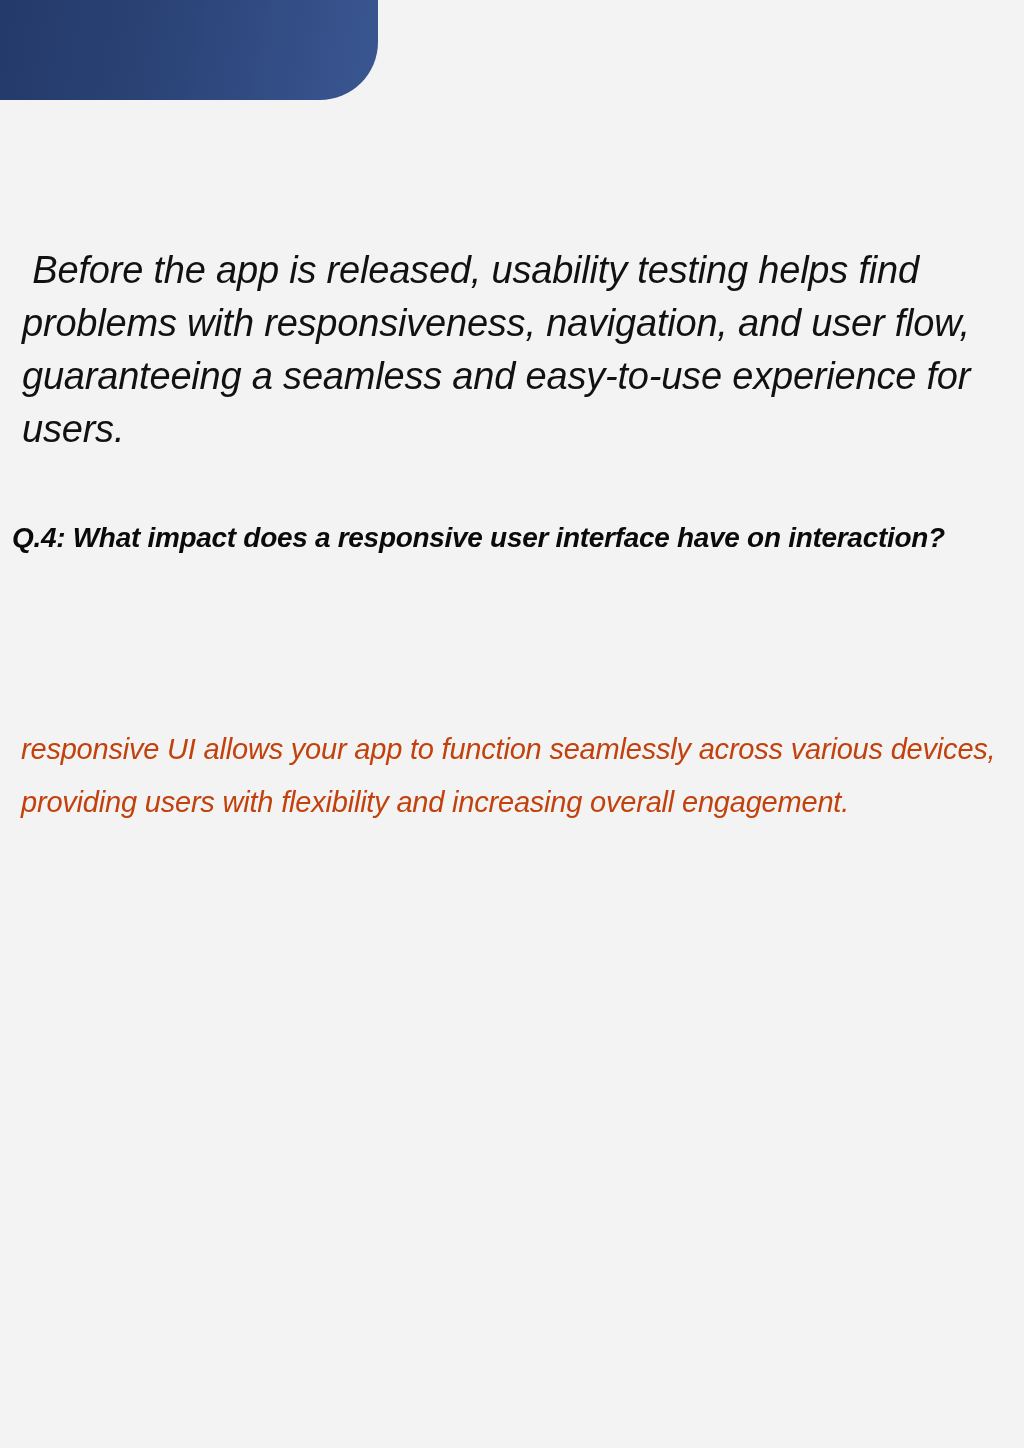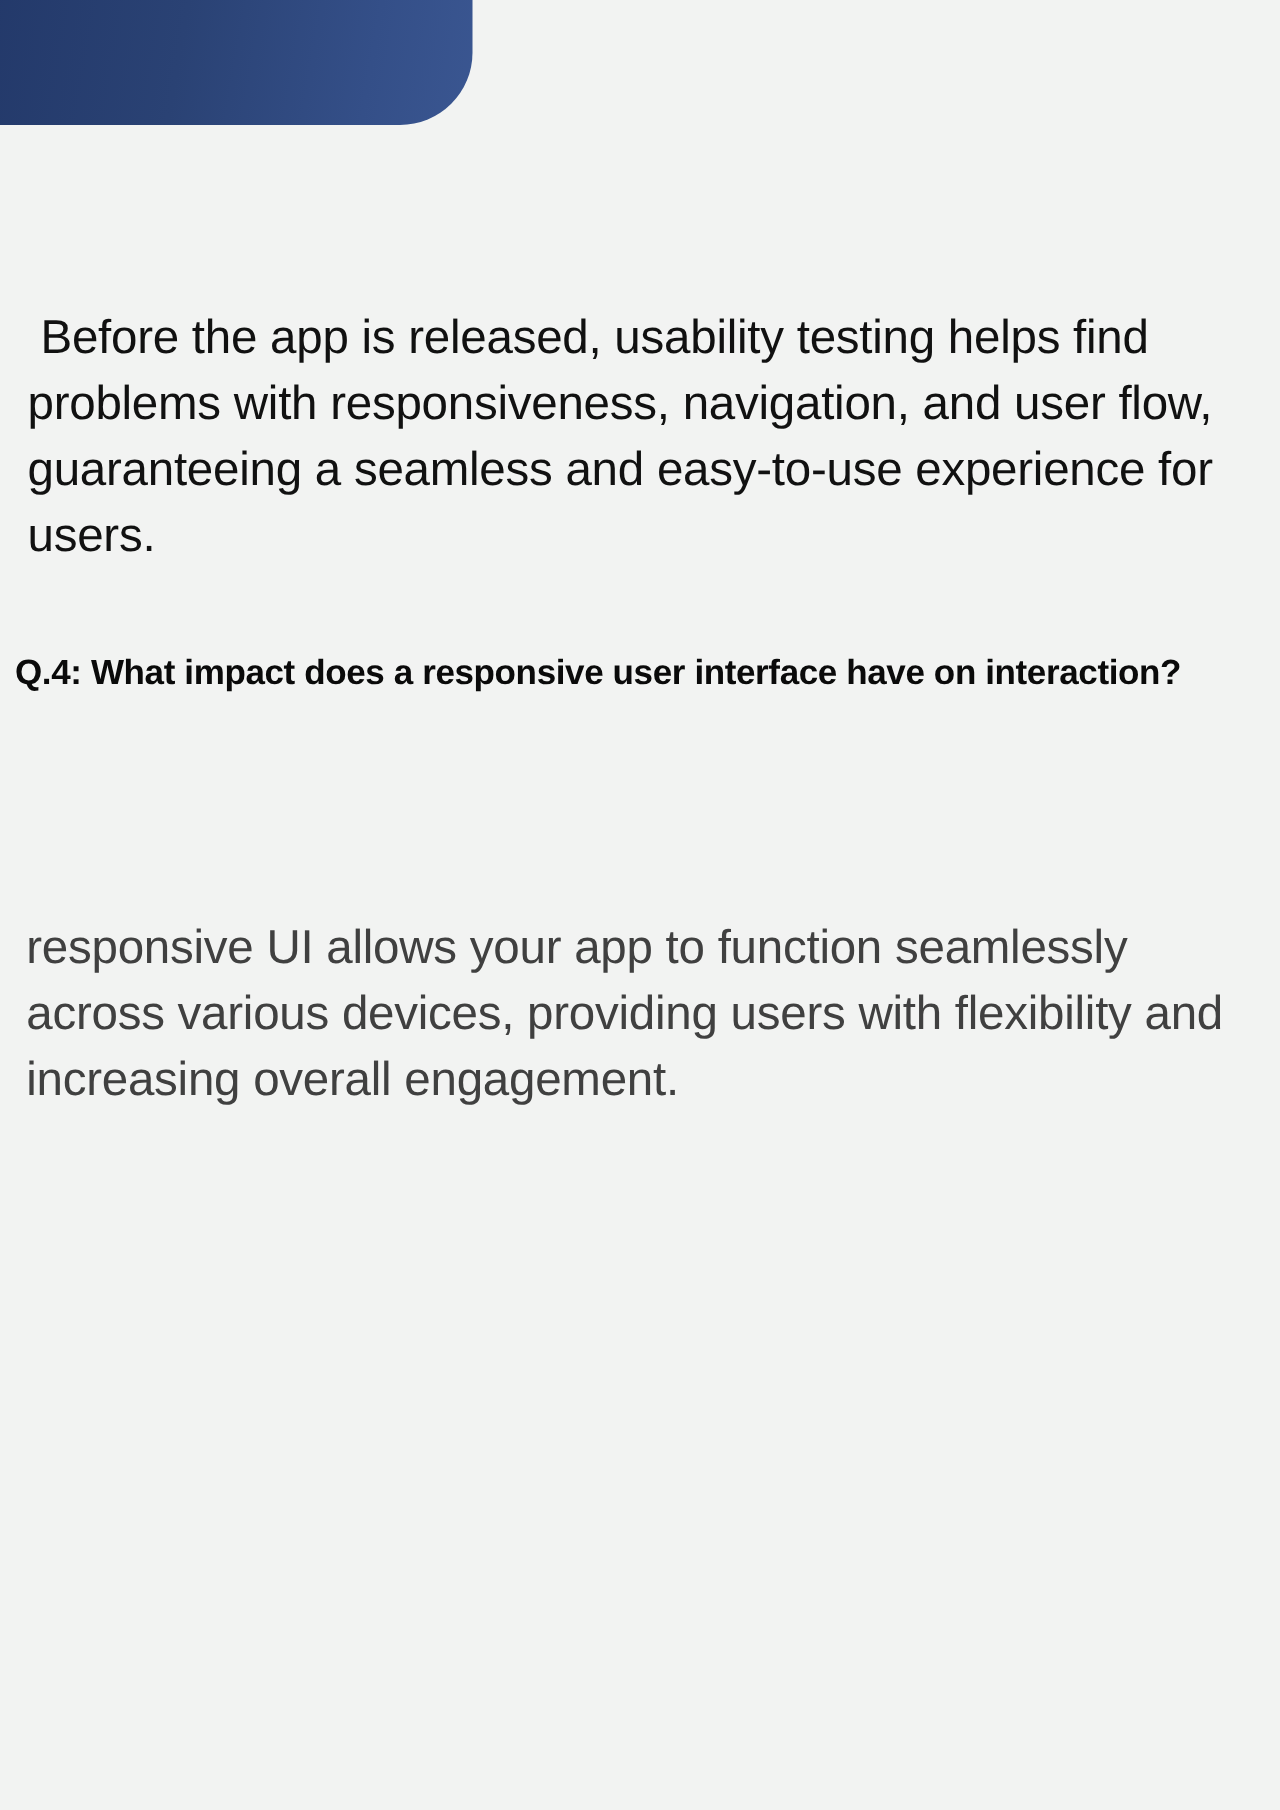--- a/index.html
+++ b/index.html
@@ -45,20 +45,21 @@
     border-top-left-radius: 92px;
   }
 
   
   .content {
     position: absolute;
     left: 0;
     top: 0;
     width: 1024px;
     height: 1448px;
+    font-style: italic;
   }
 
   .intro-paragraph {
     position: absolute;
     left: 22px;
     top: 206px;
     width: 1010px;
     font-size: 38px;
     line-height: 53px;
     color: #111111;
@@ -77,23 +78,23 @@
     font-weight: 700;
     color: #0a0a0a;
     letter-spacing: -0.3px;
   }
 
   .answer-paragraph {
     position: absolute;
     left: 21px;
     top: 694px;
     width: 1000px;
-    font-size: 38px;
+    font-size: 29px;
     line-height: 53px;
-    color: #404040;
+    color: #c2410c;
     font-weight: 400;
     letter-spacing: -0.2px;
   }
 </style>
 </head>
 <body>
 
 <div class="page">
 
   <div class="deco-top-left"></div>

